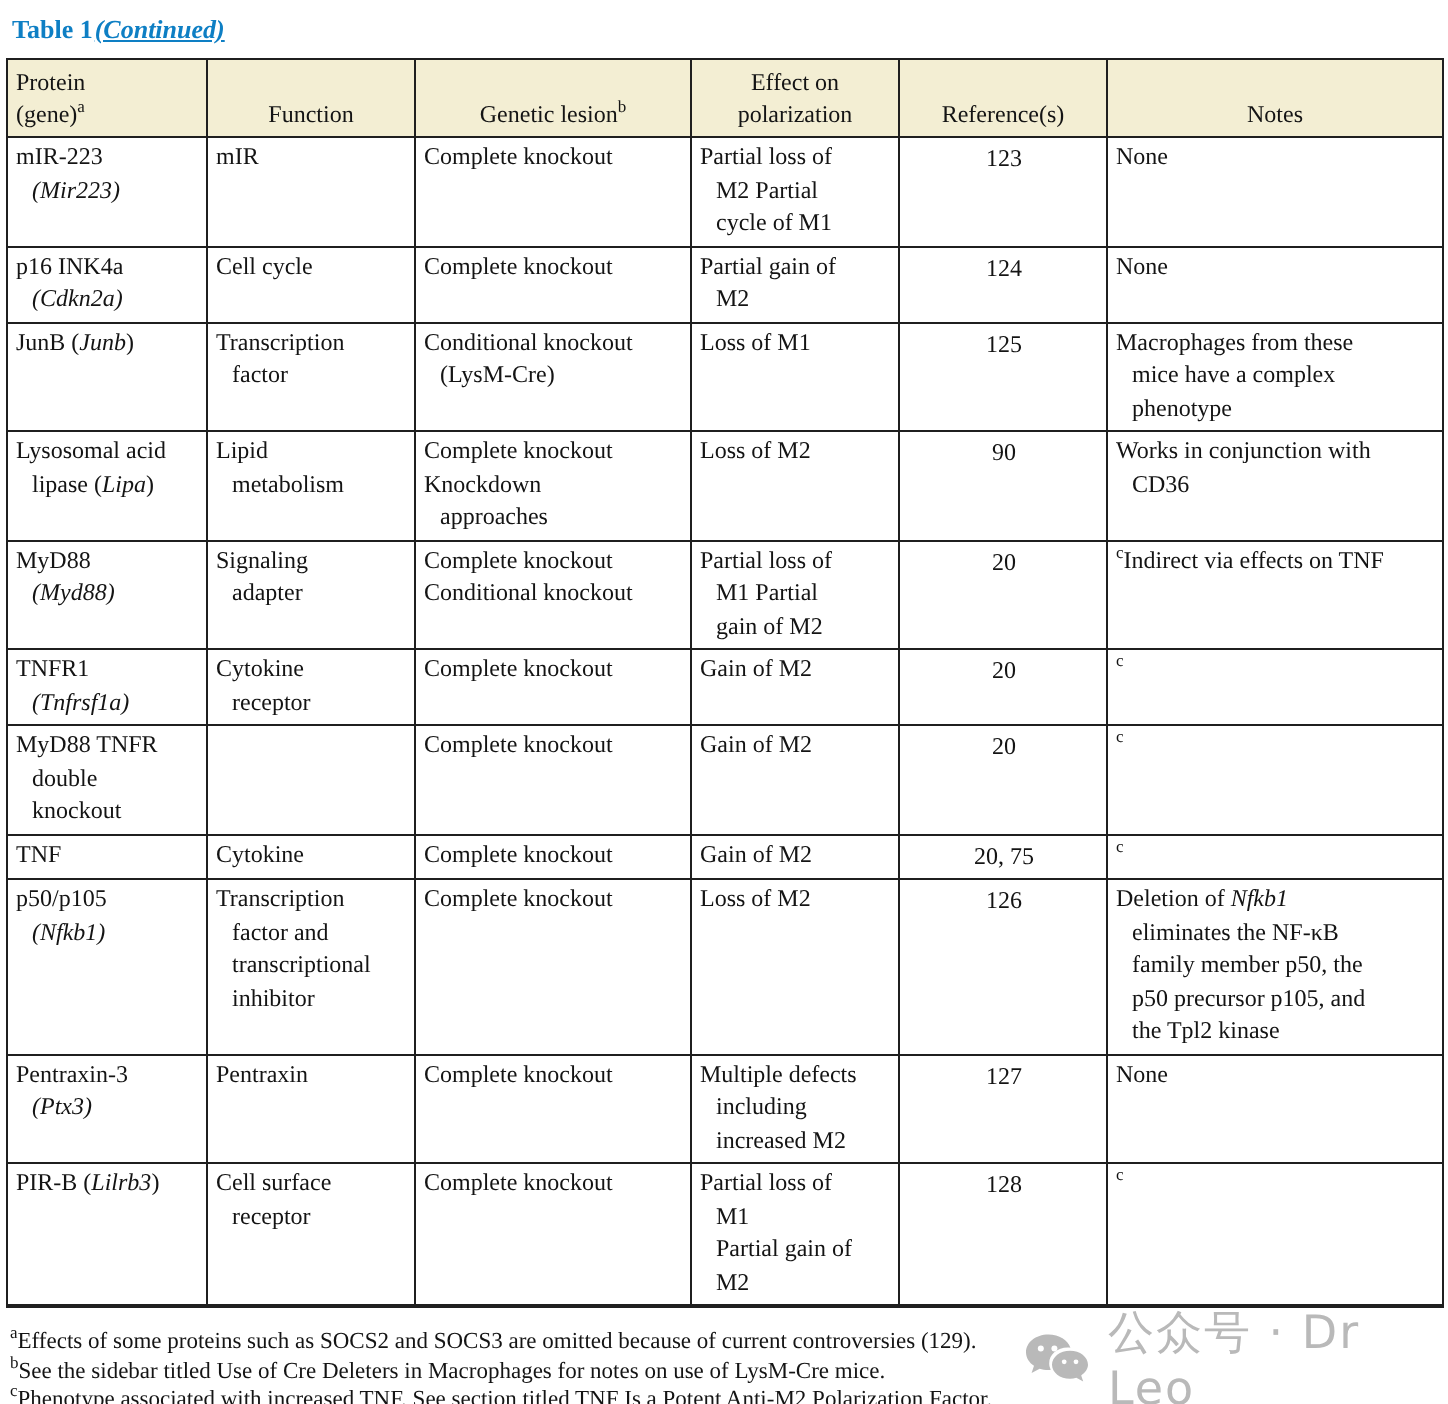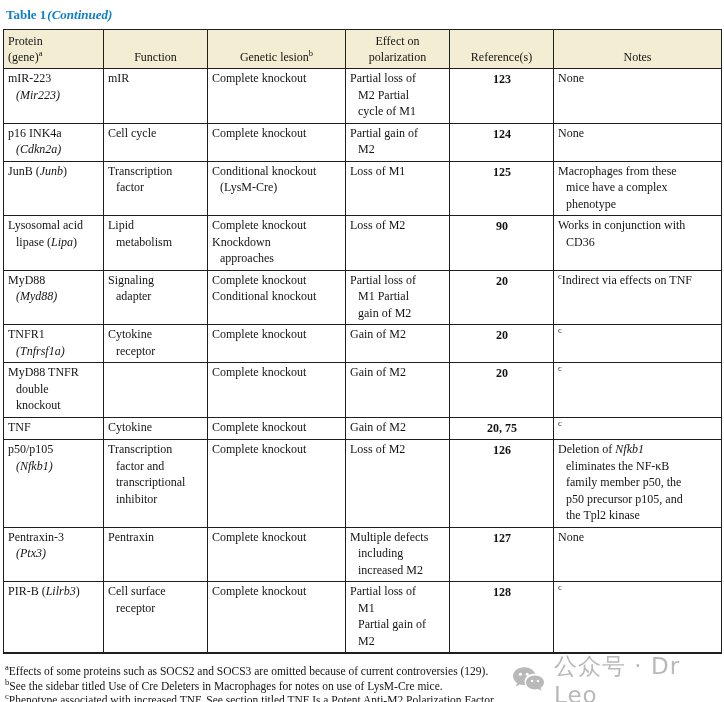--- a/index.html
+++ b/index.html
@@ -9,21 +9,21 @@
     font-family: "Liberation Serif", serif; color: #141414;
   }
   .page { position: absolute; inset: 0; }
 
   
   .title-row {
     display: flex; align-items: baseline; gap: 1px;
     margin: 7px 0 6px 6px;
     font-size: 13px; font-weight: bold; color: var(--accent, #0e7fc4);
   }
-  .title-continued { font-style: italic; }
+  .title-continued { font-style: italic; text-decoration: underline; }
 
   
   table.review-table {
     border-collapse: collapse; table-layout: fixed;
     margin-left: 3px; width: 718px;
     border: 1px solid var(--border, #1f1f1f);
     border-bottom: 2px solid var(--border, #1f1f1f);
   }
   col.c-protein  { width: 100px; }
   col.c-function { width: 104px; }
@@ -37,21 +37,21 @@
     background: var(--header-bg, #f3eed3);
     font-weight: normal; font-size: 12px; line-height: 16px;
     vertical-align: bottom; text-align: center; padding: 3px 3px 3px; margin-top: 32px;
   }
   th.col-protein { text-align: left; padding-left: 4px; }
   td {
     font-size: 12px; line-height: 16.5px;
     vertical-align: top; text-align: left;
     padding: 1px 3px 3px 4px;
   }
-  td.col-refs { text-align: center; padding-top: 2px; font-weight: bold; }
+  td.col-refs { text-align: center; padding-top: 2px; }
   .line { white-space: nowrap; }
   .line.indent { padding-left: 8px; }
   sup { font-size: 8.5px; line-height: 0; vertical-align: super; }
   .ital { font-style: italic; }
 
   
   .footnotes { margin: 10px 0 0 5px; font-size: 11.5px; line-height: 14.5px; }
   .footnote { color: #141414; }
 
   

